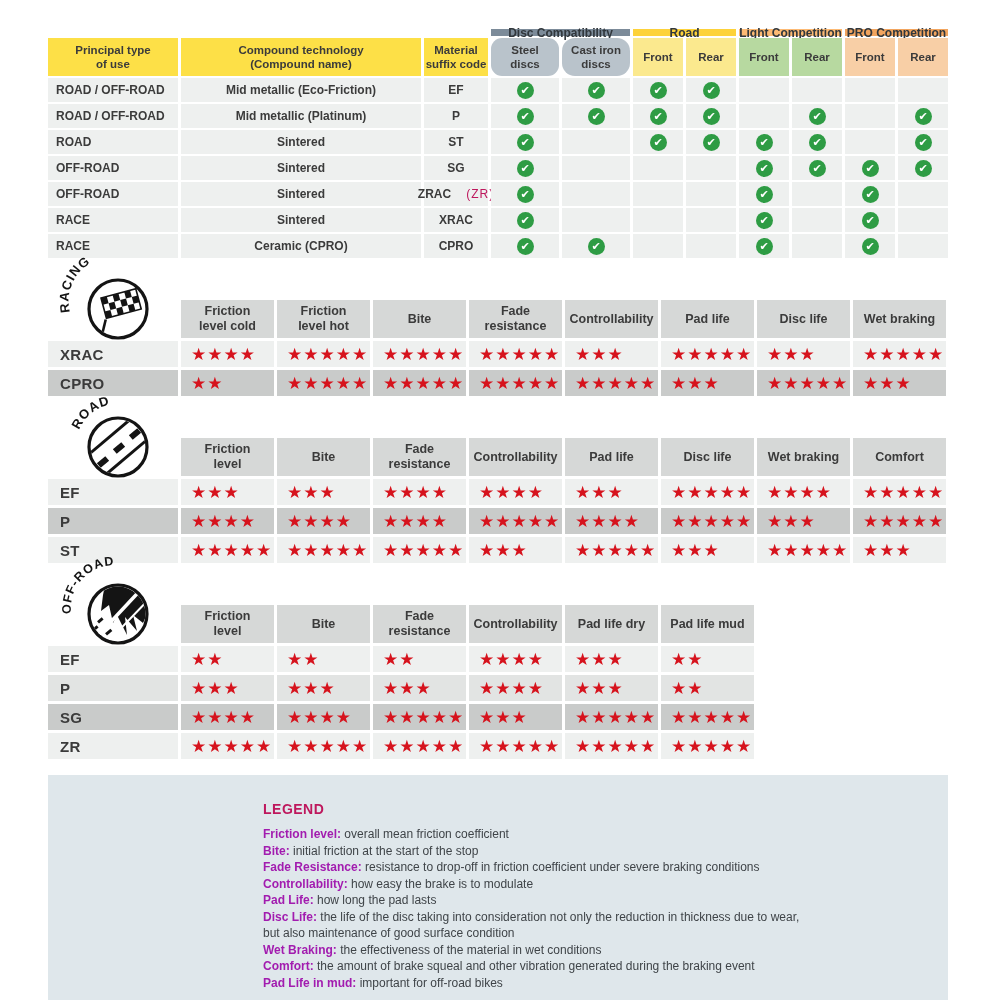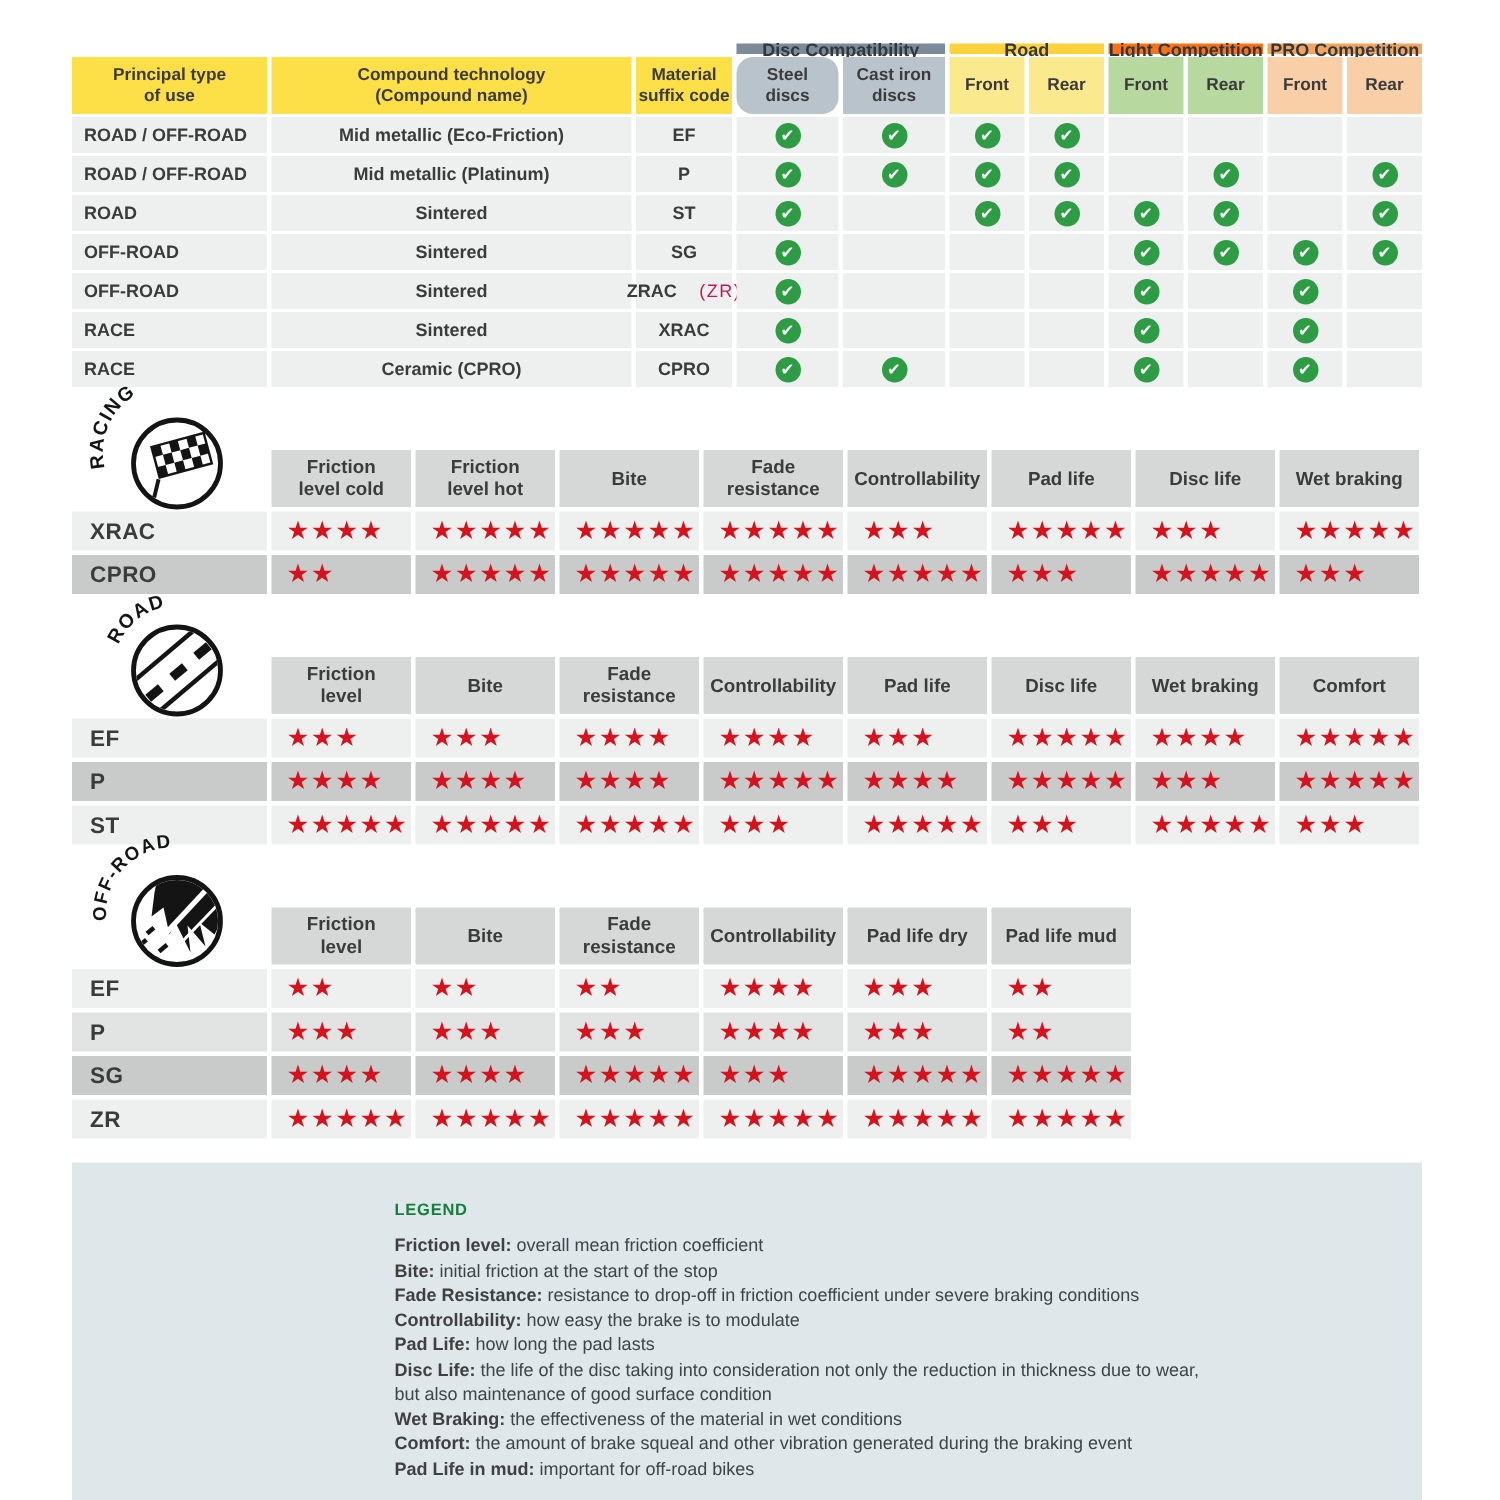--- a/index.html
+++ b/index.html
@@ -31,44 +31,44 @@
   .rlabel{display:flex;align-items:center;padding-left:12px;font-weight:700;font-size:15px;letter-spacing:.3px;}
   .stars{display:flex;align-items:center;padding-left:10px;color:#d6131d;font-size:17px;letter-spacing:1px;
     font-family:"DejaVu Sans",sans-serif;overflow:hidden;}
   .light{background:#eef0ef;} .mid{background:#e2e4e3;} .dark{background:#c9cbca;}
   .section-icon{position:absolute;left:15px;top:-48px;overflow:visible;}
   .arc-label{font-weight:700;letter-spacing:1px;fill:#141414;font-family:"Liberation Sans",sans-serif;}
 
   
   .legend-panel{margin-top:16px;width:900px;box-sizing:border-box;background:#dfe7eb;
     padding:26px 30px 28px 215px;}
-  .legend-title{color:#15803d;font-weight:700;font-size:11px;letter-spacing:.5px;margin-bottom:9px;}
+  .legend-title{color:#be185d;font-weight:700;font-size:14px;letter-spacing:.5px;margin-bottom:9px;}
   .legend-line{font-size:12px;line-height:16.5px;color:#3f4448;}
-  .legend-term{font-weight:700;color:#404040;}
+  .legend-term{font-weight:700;color:#a21caf;}
 </style>
 </head>
 <body>
 
 <div class="page">
 
   <div class="compat-grid" id="compat-grid">
       <div class="band-spacer"></div>
       <div class="band" style="background: rgb(124, 139, 153); grid-column: 4 / span 2;">Disc Compatibility</div>
       <div class="band" style="background: rgb(253, 210, 58); grid-column: 6 / span 2;">Road</div>
-      <div class="band" style="background: #f97316; grid-column: 8 / span 2;">Light Competition</div>
+      <div class="band" style="background: #fdba74; grid-column: 8 / span 2;">Light Competition</div>
       <div class="band" style="background: rgb(242, 165, 95); grid-column: 10 / span 2;">PRO Competition</div>
       <div class="hcell">Principal type
 of use</div>
       <div class="hcell">Compound technology
 (Compound name)</div>
       <div class="hcell">Material
 suffix code</div>
       <div class="hcell" style="background: rgb(185, 195, 203); border-radius: 11px;">Steel
 discs</div>
-      <div class="hcell" style="background: rgb(185, 195, 203);">Cast iron
+      <div class="hcell" style="background: rgb(185, 195, 203); border-radius: 13px;">Cast iron
 discs</div>
       <div class="hcell" style="background: rgb(251, 233, 142);">Front</div>
       <div class="hcell" style="background: rgb(251, 233, 142);">Rear</div>
       <div class="hcell" style="background: rgb(183, 217, 160);">Front</div>
       <div class="hcell" style="background: rgb(183, 217, 160);">Rear</div>
       <div class="hcell" style="background: rgb(248, 207, 166);">Front</div>
       <div class="hcell" style="background: rgb(248, 207, 166);">Rear</div>
       <div class="dcell use">ROAD / OFF-ROAD</div>
       <div class="dcell cc">Mid metallic (Eco-Friction)</div>
       <div class="dcell cc">EF</div>

